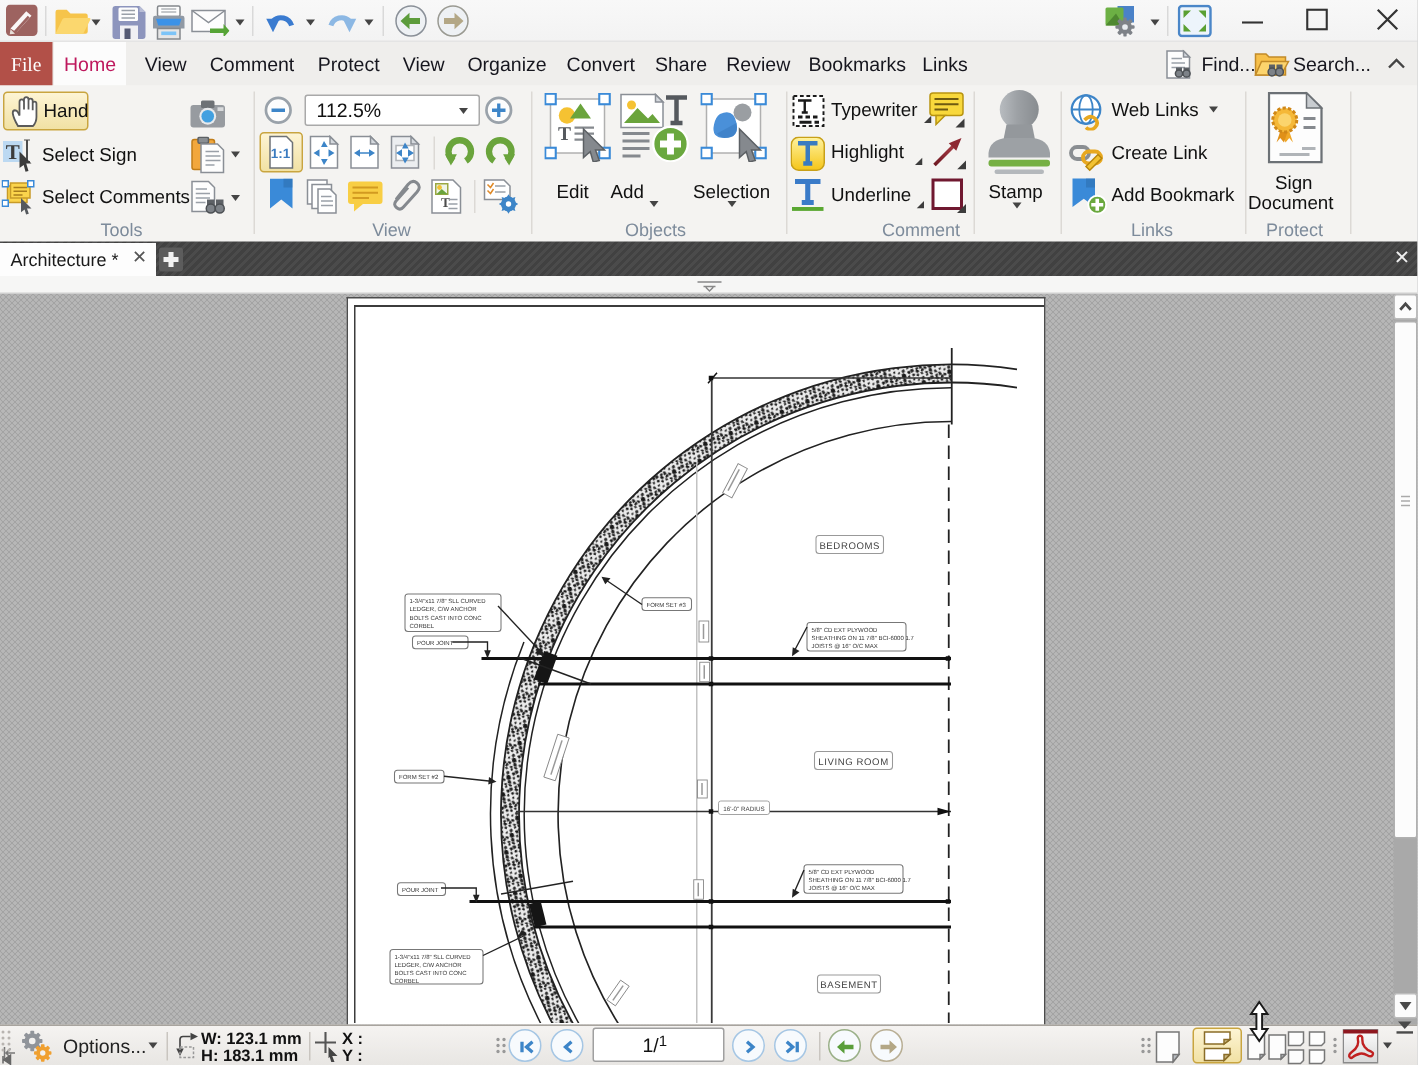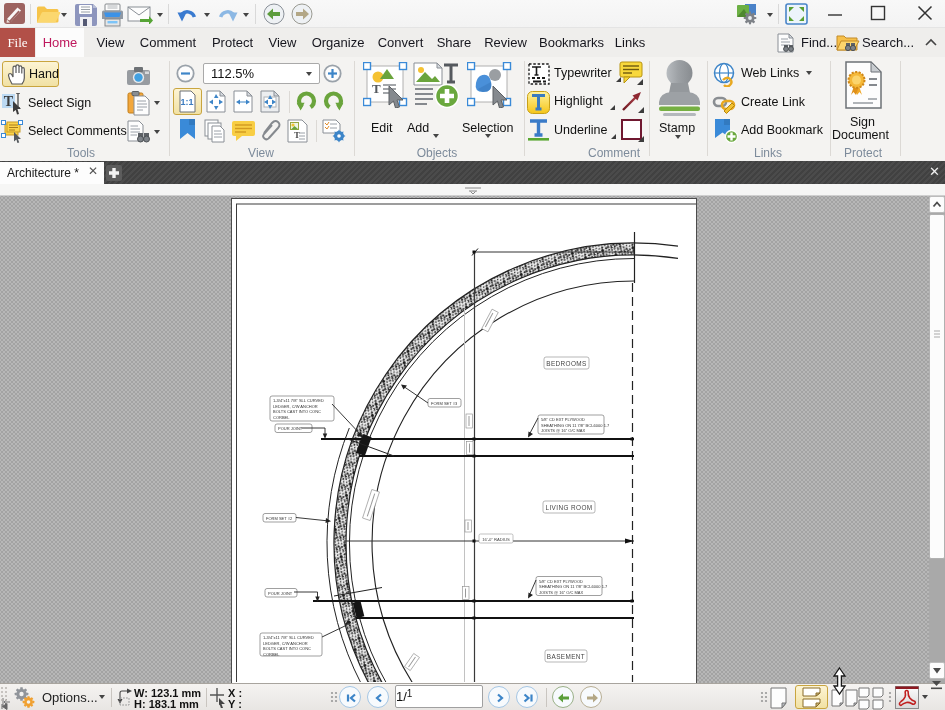--- a/index.html
+++ b/index.html
@@ -729,21 +729,21 @@
         <circle cx="6" cy="6" r="1.1" fill="#999"></circle>
         <circle cx="2" cy="10" r="1.1" fill="#999"></circle>
         <circle cx="6" cy="10" r="1.1" fill="#999"></circle>
       </svg>
 <div class="navc" style="left:339px"><svg width="22" height="22">
           <path d="M8 7.5 L8 14.5 M15 7.5 L11 11 L15 14.5" fill="none" stroke="#3d85c8" stroke-width="2.2"></path>
         </svg></div>
 <div class="navc" style="left:367px"><svg width="22" height="22">
           <path d="M13 7.5 L9 11 L13 14.5" fill="none" stroke="#3d85c8" stroke-width="2.2"></path>
         </svg></div>
-<div class="abs" style="left:395px;top:1px;width:88px;height:23px;background:#fff;border:1px solid #a0a0a0;border-radius:2px;font-size:13px;color:#111;text-align:left;line-height:21px;padding-right:5px">1/<span style="font-size:10px;position:relative;top:-4px">1</span></div>
+<div class="abs" style="left:395px;top:1px;width:88px;height:23px;background:#fff;border:1px solid #a0a0a0;border-radius:2px;font-size:13px;color:#111;text-align:center;line-height:21px;padding-right:5px">1/<span style="font-size:10px;position:relative;top:-4px">1</span></div>
 <div class="navc" style="left:488px"><svg width="22" height="22">
           <path d="M9 7.5 L13 11 L9 14.5" fill="none" stroke="#3d85c8" stroke-width="2.2"></path>
         </svg></div>
 <div class="navc" style="left:516px"><svg width="22" height="22">
           <path d="M7.5 7.5 L11.5 11 L7.5 14.5 M14.5 7.5 L14.5 14.5" fill="none" stroke="#3d85c8" stroke-width="2.2"></path>
         </svg></div>
 <div class="ssep" style="left:546px"></div>
 <div class="navc" style="left:552px;border-color:#9ab088"><svg width="22" height="22">
           <path d="M10 6.5 L10 9.5 L16 9.5 L16 12.5 L10 12.5 L10 15.5 L5 11 Z" fill="#5a9e3a"></path>
         </svg></div>

